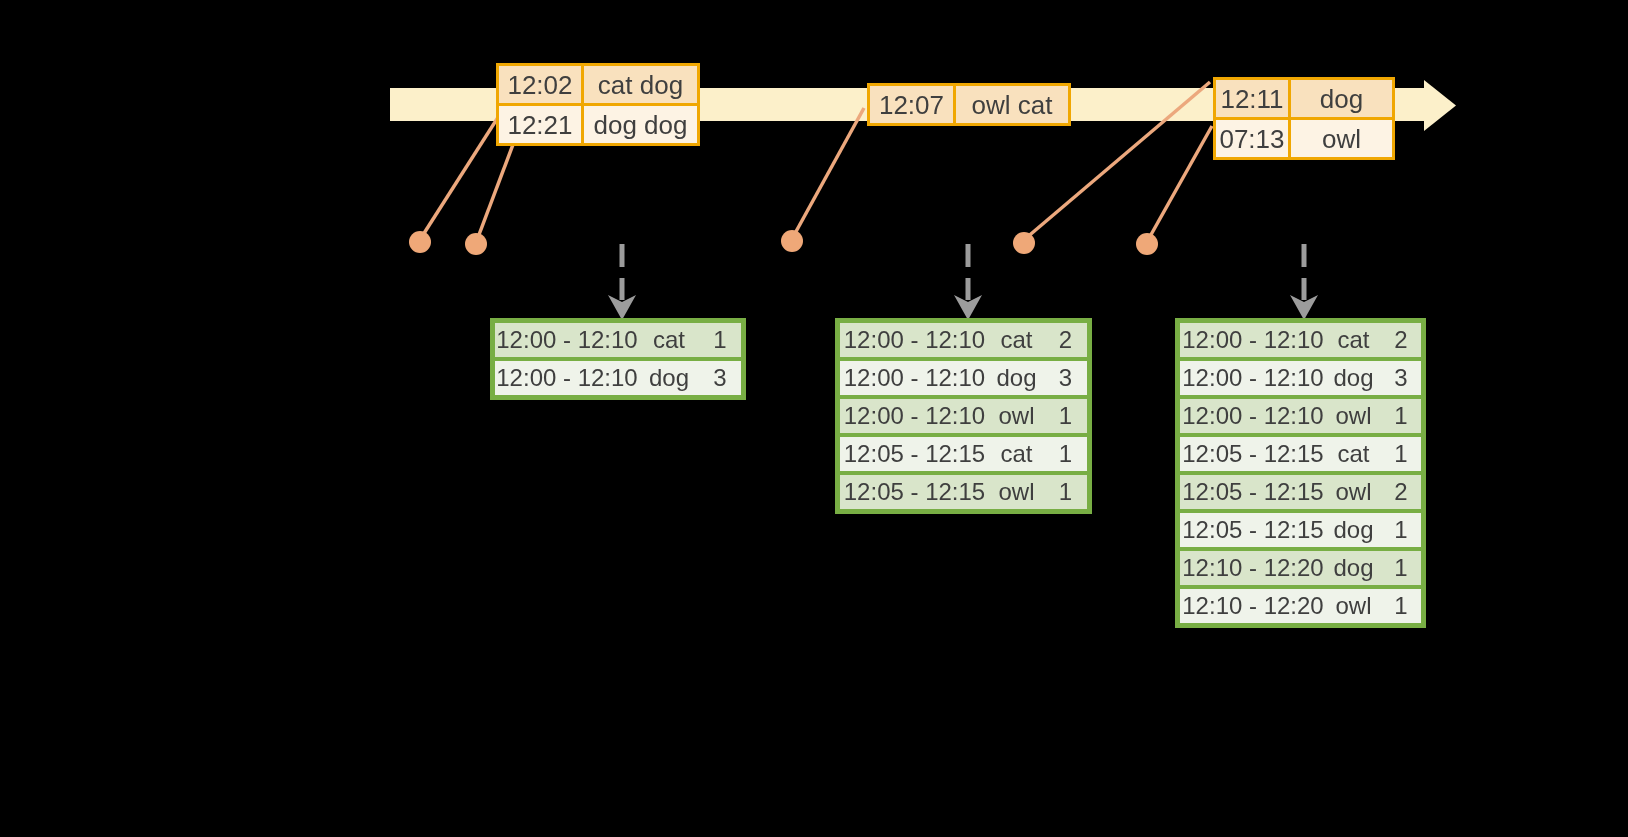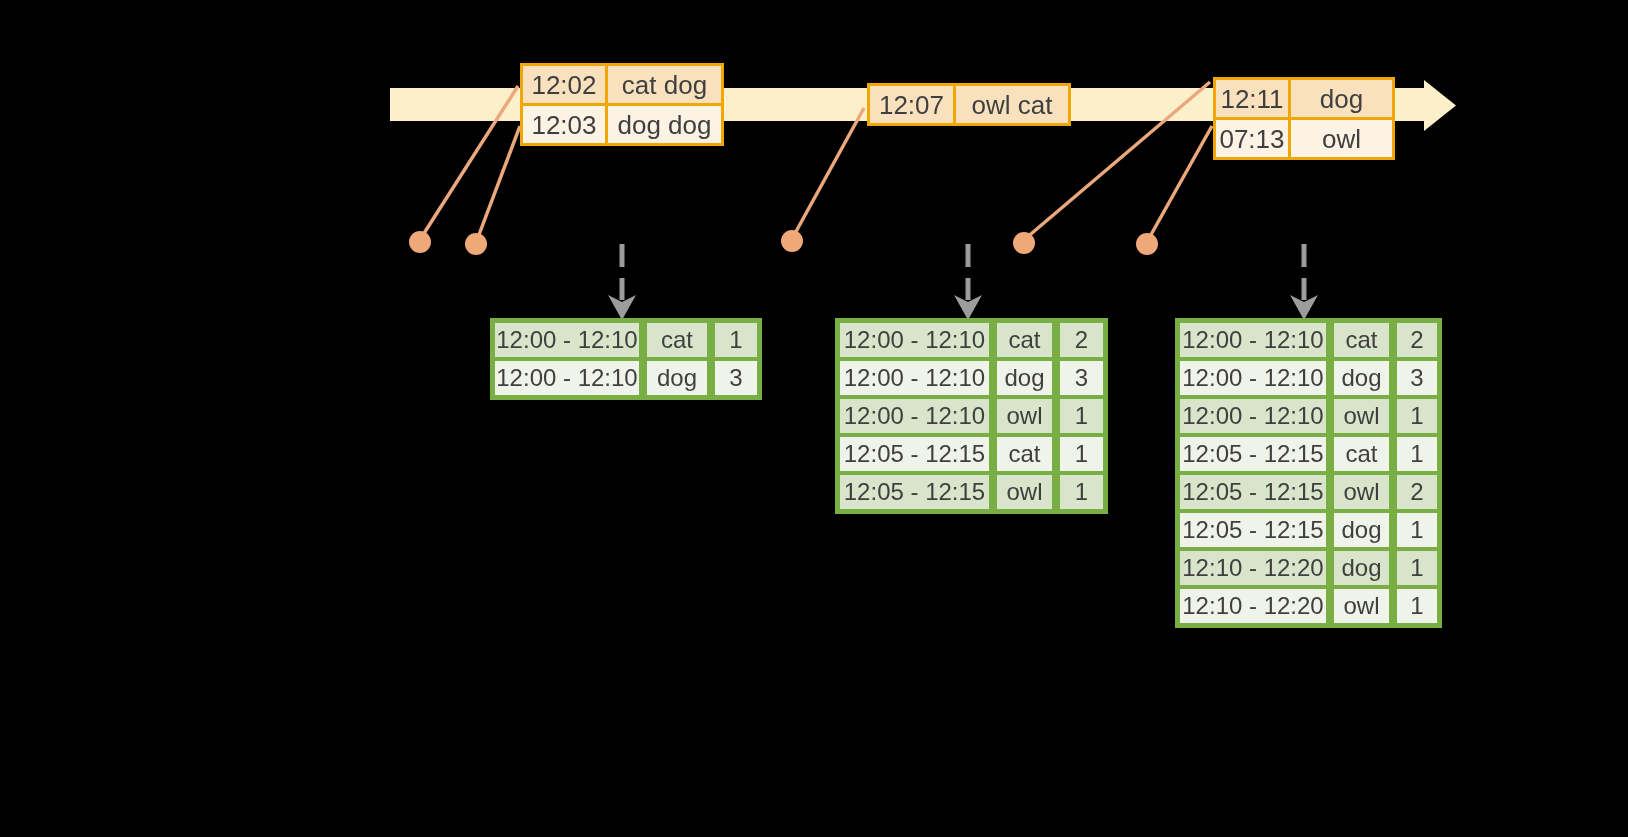--- a/index.html
+++ b/index.html
@@ -19,21 +19,21 @@
   .dtable .cell{display:flex;align-items:center;justify-content:center;line-height:1;}
 
   
   .etable{background:#F0A702;border:3px solid #F0A702;gap:3px;font-size:26px;}
   .etable .row{gap:3px;height:37px;}
   .etable .row:nth-child(odd) .cell{background:#F9E1BE;}
   .etable .row:nth-child(even) .cell{background:#FDF3E4;}
 
   
   .rtable{background:#78AE44;border:5px solid #78AE44;gap:4px;font-size:24px;}
-  .rtable .row{gap:8px;height:34px;}
+  .rtable .row{gap:0;height:34px;}
   .rtable .row:nth-child(odd) .cell{background:#D9E5CA;}
   .rtable .row:nth-child(even) .cell{background:#EFF3EA;}
 </style>
 </head>
 <body>
 
 <div id="canvas">
 
   <svg id="shapes" width="1628" height="837" viewBox="0 0 1628 837">
 
@@ -59,28 +59,28 @@
     <g>
       <line x1="622" y1="244" x2="622" y2="300" stroke="#9C9C9C" stroke-width="5" stroke-dasharray="23 11"></line>
       <path d="M608 295 L622 320 L636 295 L622 302 Z" fill="#9C9C9C"></path>
       <line x1="968" y1="244" x2="968" y2="300" stroke="#9C9C9C" stroke-width="5" stroke-dasharray="23 11"></line>
       <path d="M954 295 L968 320 L982 295 L968 302 Z" fill="#9C9C9C"></path>
       <line x1="1304" y1="244" x2="1304" y2="300" stroke="#9C9C9C" stroke-width="5" stroke-dasharray="23 11"></line>
       <path d="M1290 295 L1304 320 L1318 295 L1304 302 Z" fill="#9C9C9C"></path>
     </g>
   </svg>
 
-  <div class="dtable etable" style="left:520px;top:63px;--cols:82px 113px">
+  <div class="dtable etable" style="left:496px;top:63px;--cols:82px 113px">
 
   <div class="row">
         <div class="cell">12:02</div>
         <div class="cell">cat dog</div>
       </div>
       <div class="row">
-        <div class="cell">12:03</div>
+        <div class="cell">12:21</div>
         <div class="cell">dog dog</div>
       </div>
     </div>
 
   <div class="dtable etable" style="left:867px;top:83px;--cols:83px 112px">
 
   <div class="row">
         <div class="cell">12:07</div>
         <div class="cell">owl cat</div>
       </div>

